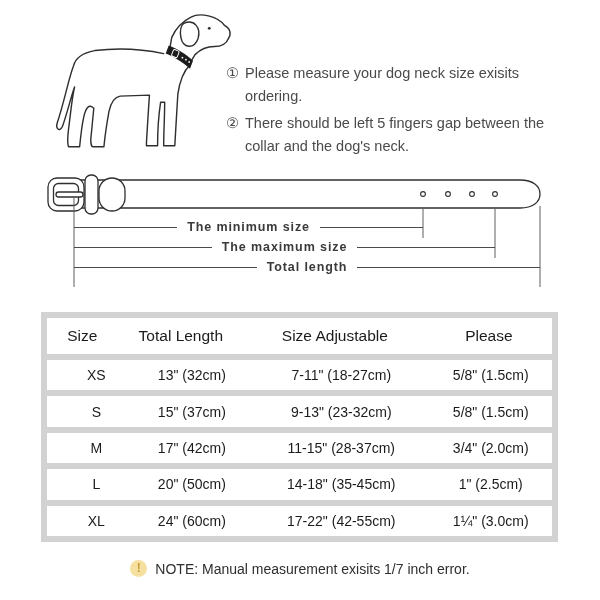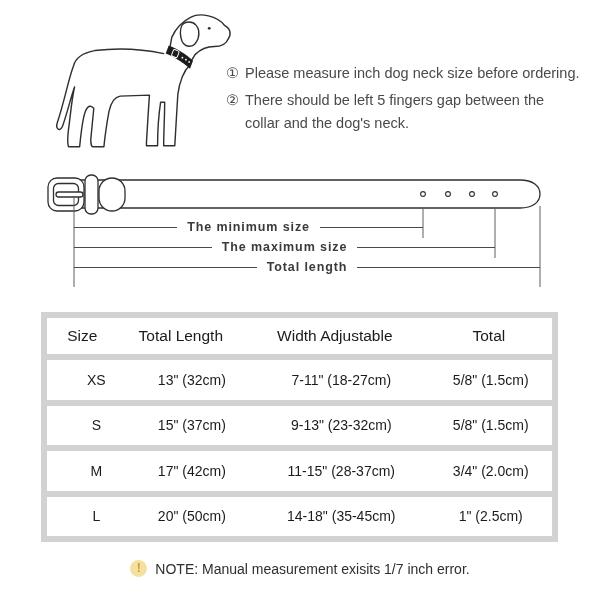--- a/index.html
+++ b/index.html
@@ -78,21 +78,21 @@
         <circle cx="141.5" cy="53" r="0.9"></circle>
         <circle cx="145" cy="55" r="0.9"></circle>
         <circle cx="148.2" cy="57.2" r="0.9"></circle>
       </g>
     </svg>
   </div>
 
   <div class="instructions">
     <div class="instr-item">
       <span class="instr-num">①</span>
-      <span class="instr-text">Please measure inch dog neck size before ordering.</span>
+      <span class="instr-text">Please measure your dog neck size exisits ordering.</span>
     </div>
     <div class="instr-item">
       <span class="instr-num">②</span>
       <span class="instr-text">There should be left 5 fingers gap between the collar and the dog's neck.</span>
     </div>
   </div>
 
   <div class="belt-wrap">
     <svg width="600" height="125" viewBox="0 0 600 125">
       <g stroke="#2f2f2f" stroke-width="1.3" fill="#ffffff" stroke-linejoin="round">
@@ -136,22 +136,22 @@
   <div class="mrow total">
     <span class="seg"></span>
     <span class="mlabel">Total length</span>
     <span class="seg"></span>
   </div>
 
   <div class="size-table">
     <div class="t-row head">
       <div>Size</div>
       <div>Total Length</div>
-      <div>Width Adjustable</div>
-      <div>Total</div>
+      <div>Size Adjustable</div>
+      <div>Please</div>
     </div>
     <div class="t-row data">
       <div>XS</div>
       <div>13" (32cm)</div>
       <div>7-11" (18-27cm)</div>
       <div>5/8" (1.5cm)</div>
     </div>
     <div class="t-row data">
       <div>S</div>
       <div>15" (37cm)</div>
@@ -163,20 +163,26 @@
       <div>17" (42cm)</div>
       <div>11-15" (28-37cm)</div>
       <div>3/4" (2.0cm)</div>
     </div>
     <div class="t-row data">
       <div>L</div>
       <div>20" (50cm)</div>
       <div>14-18" (35-45cm)</div>
       <div>1" (2.5cm)</div>
     </div>
+    <div class="t-row data">
+      <div>XL</div>
+      <div>24" (60cm)</div>
+      <div>17-22" (42-55cm)</div>
+      <div>1¼" (3.0cm)</div>
+    </div>
   </div>
 
   <div class="note">
     <span class="note-icon">!</span>
     <span class="note-text">NOTE: Manual measurement exisits 1/7 inch error.</span>
   </div>
 
 </div>
 
 </body></html>

